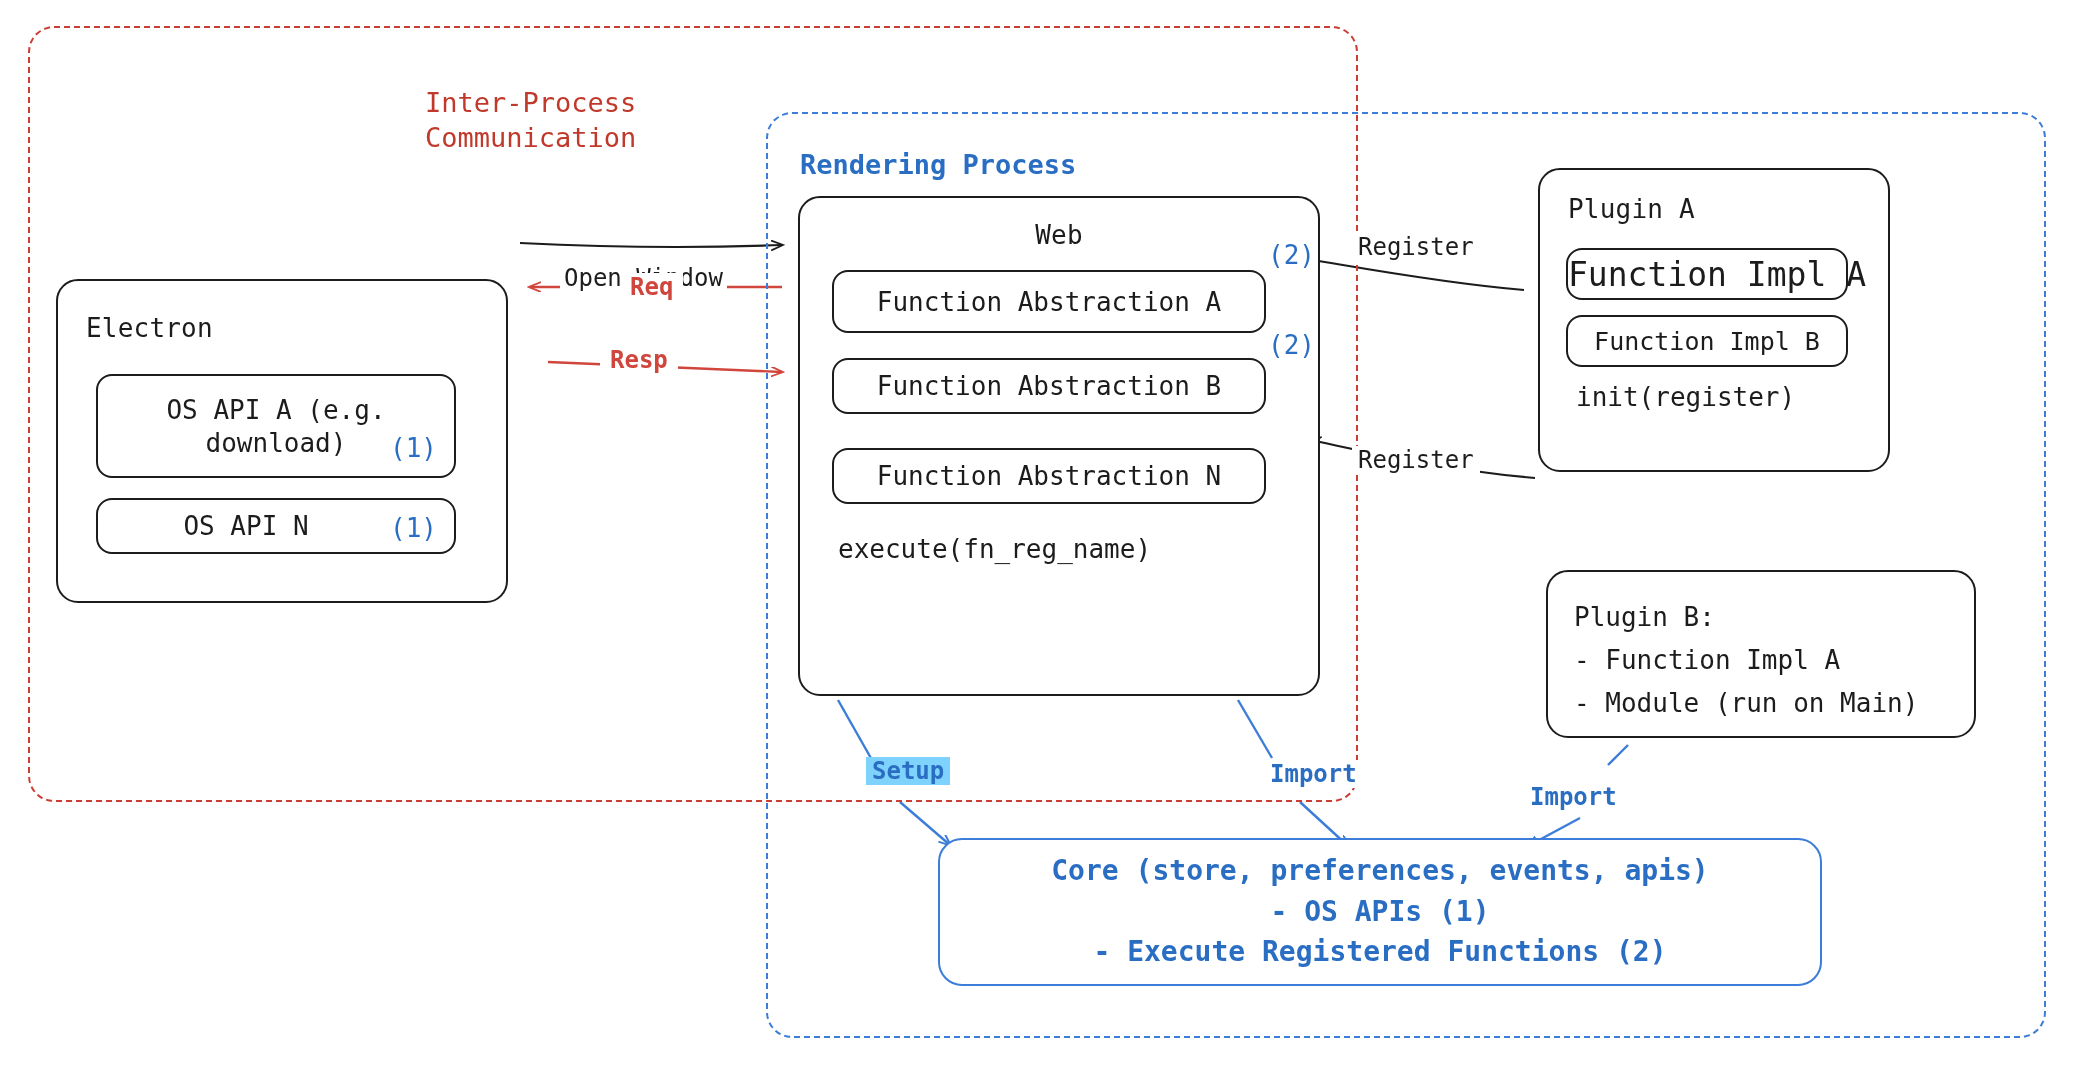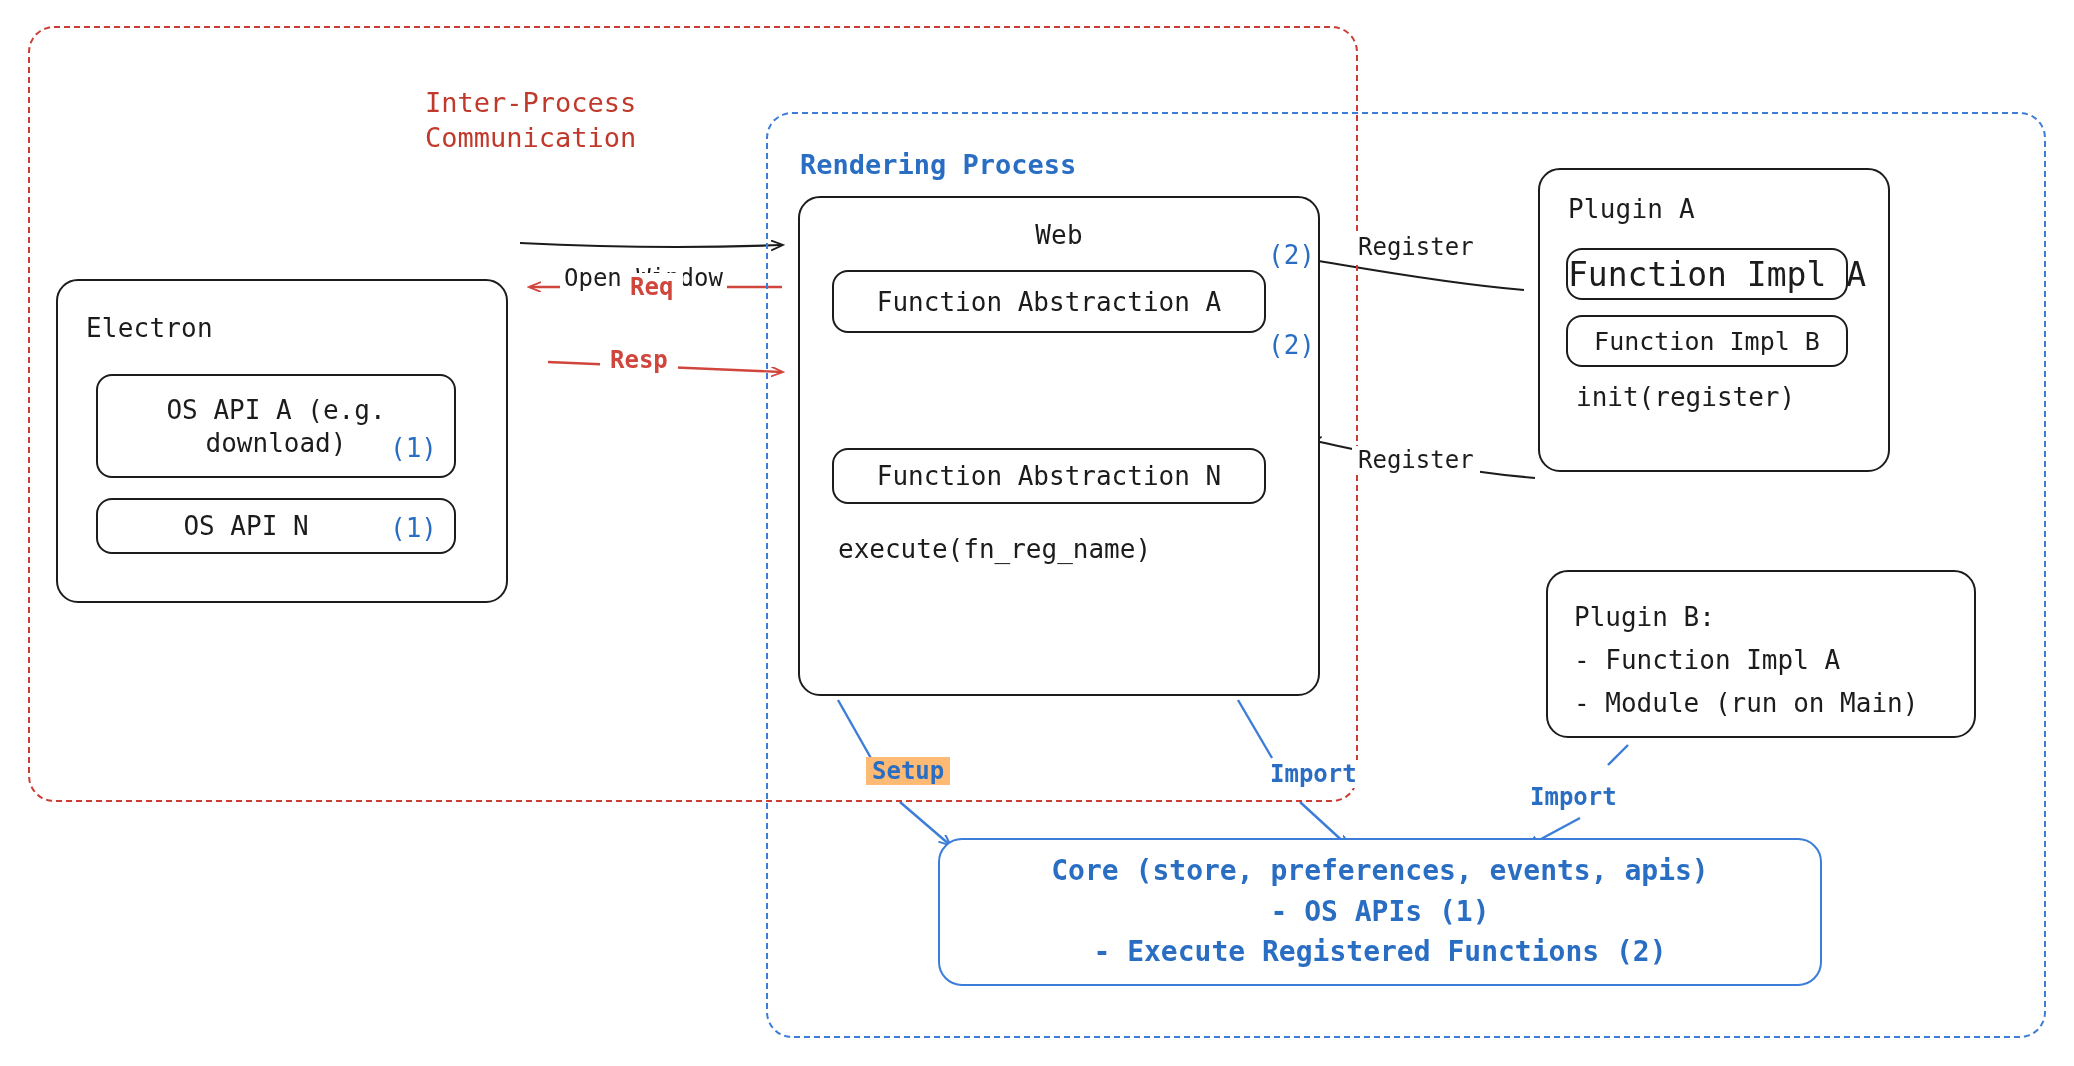--- a/index.html
+++ b/index.html
@@ -206,20 +206,23 @@
     <div class="marker" style="left:332px; top:232px;">(1)</div>
   </div>
 
   <div class="box" style="left:798px; top:196px; width:522px; height:500px;">
     <div class="box-title" style="left:0; right:0; text-align:center; top:22px;">Web</div>
 
     <div class="box inner" style="left:32px; top:72px; width:434px; height:63px; position:absolute;">
       <div class="cell-label">Function Abstraction A</div>
     </div>
 
+    <div class="box inner" style="left:32px; top:160px; width:434px; height:56px; position:absolute;">
+      <div class="cell-label">Function Abstraction B</div>
+    </div>
 
     <div class="box inner" style="left:32px; top:250px; width:434px; height:56px; position:absolute;">
       <div class="cell-label">Function Abstraction N</div>
     </div>
 
     <div class="free-text" style="left:38px; top:336px;">execute(fn_reg_name)</div>
   </div>
 
   <div class="marker" style="left:1268px; top:240px;">(2)</div>
   <div class="marker" style="left:1268px; top:330px;">(2)</div>
@@ -253,19 +256,19 @@
   <div class="edge-label black" style="left:560px; top:278px; background:#ffffff; padding:0 4px; transform:translateY(-50%);">Open Window</div>
 
   <div class="edge-label red" style="left:620px; top:287px; background:#ffffff; padding:0 10px; transform:translateY(-50%);">Req</div>
 
   <div class="edge-label red" style="left:600px; top:360px; background:#ffffff; padding:0 10px; transform:translateY(-50%);">Resp</div>
 
   <div class="edge-label black" style="left:1352px; top:247px; background:#ffffff; padding:0 6px; transform:translateY(-50%);">Register</div>
 
   <div class="edge-label black" style="left:1352px; top:460px; background:#ffffff; padding:0 6px; transform:translateY(-50%);">Register</div>
 
-  <div class="edge-label blue" style="left:866px; top:771px; background:#fdba74; padding:0 6px; transform:translateY(-50%);">Setup</div>
+  <div class="edge-label blue" style="left:866px; top:771px; background:#7dd3fc; padding:0 6px; transform:translateY(-50%);">Setup</div>
 
   <div class="edge-label blue" style="left:1264px; top:774px; background:#ffffff; padding:0 6px; transform:translateY(-50%);">Import</div>
 
   <div class="edge-label blue" style="left:1524px; top:797px; background:#ffffff; padding:0 6px; transform:translateY(-50%);">Import</div>
 
 </div>
 
 </body></html>

